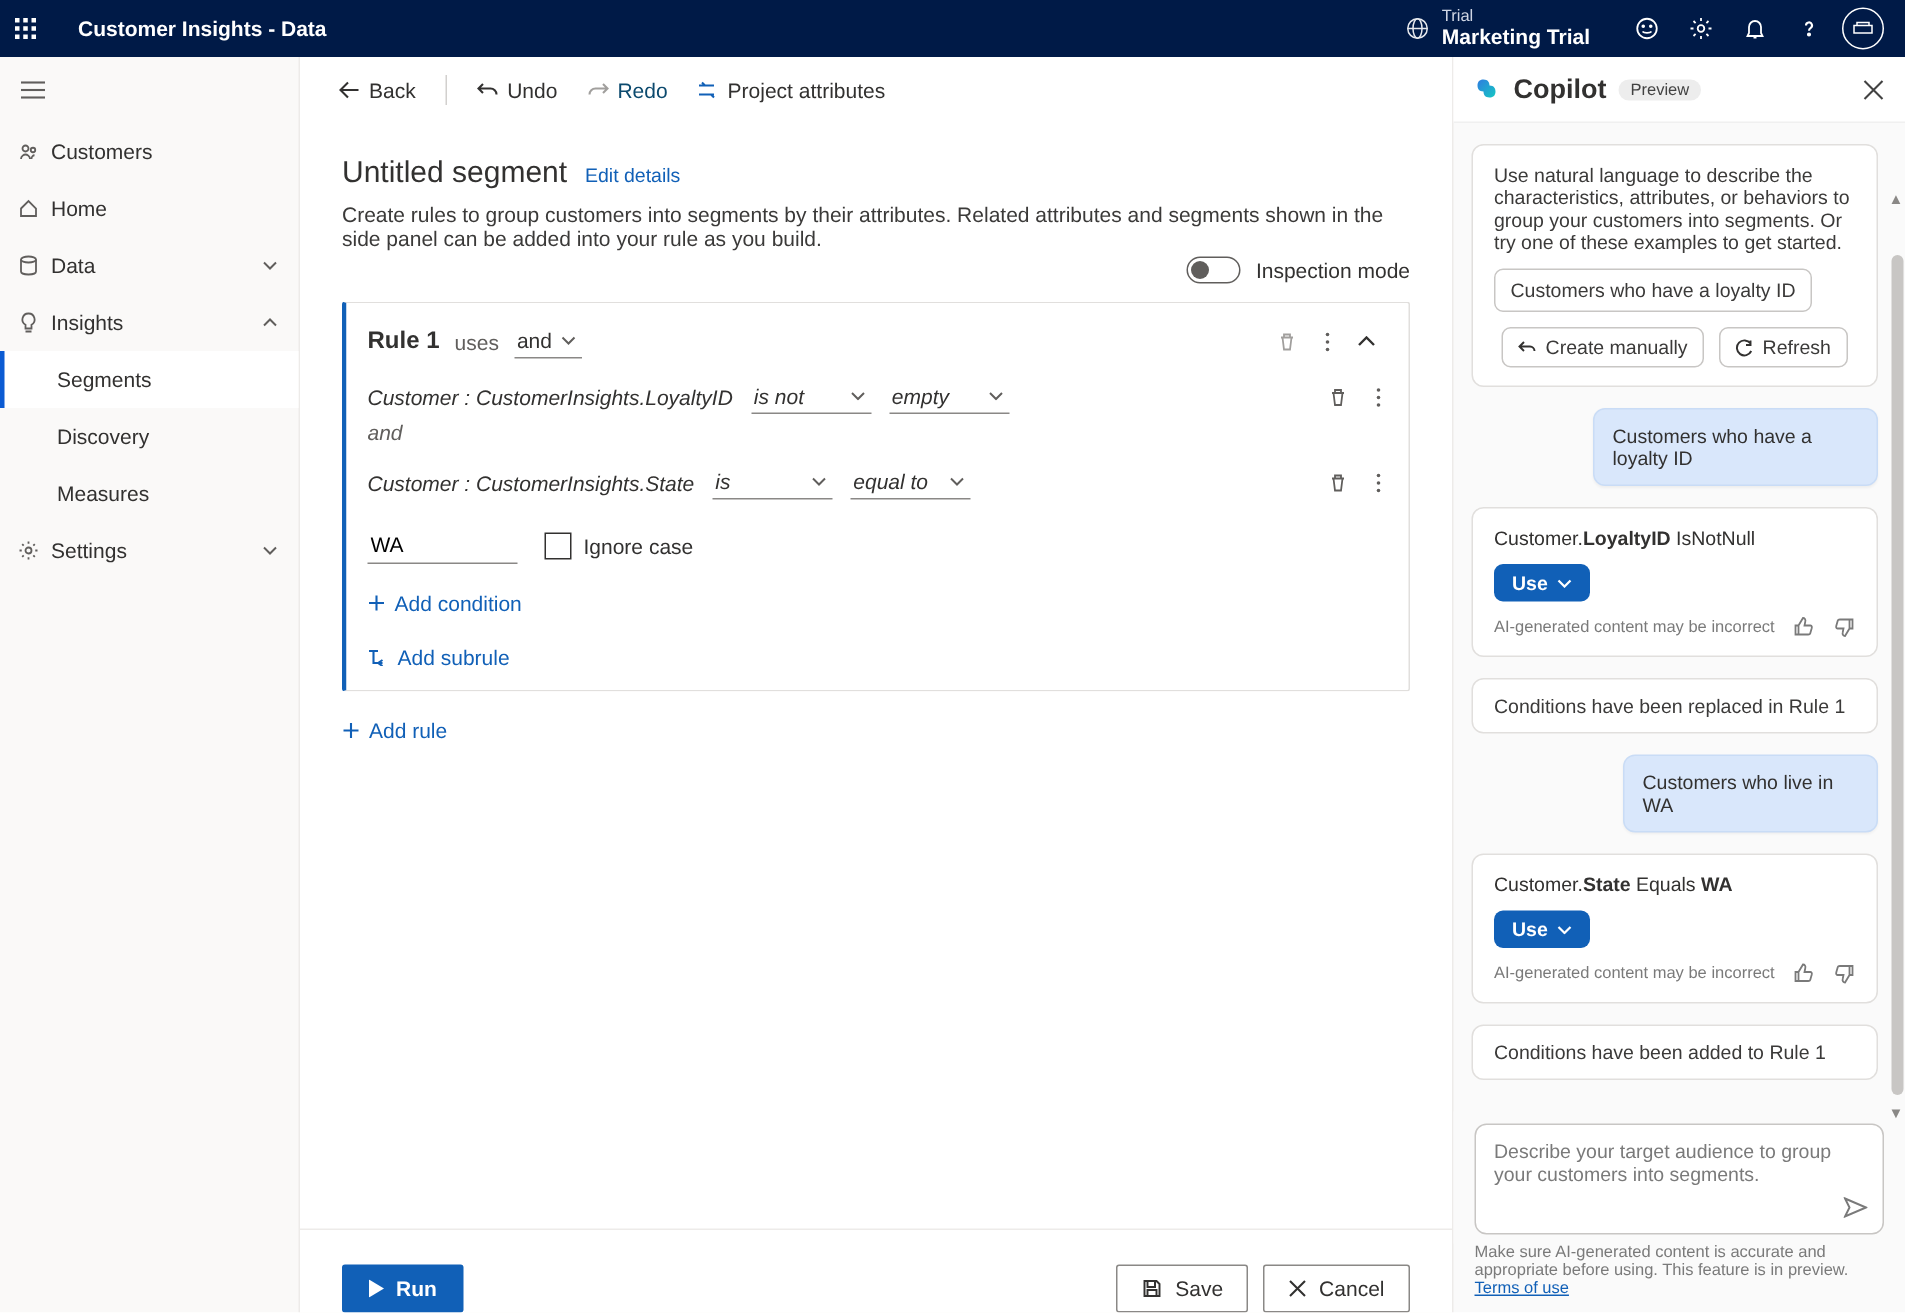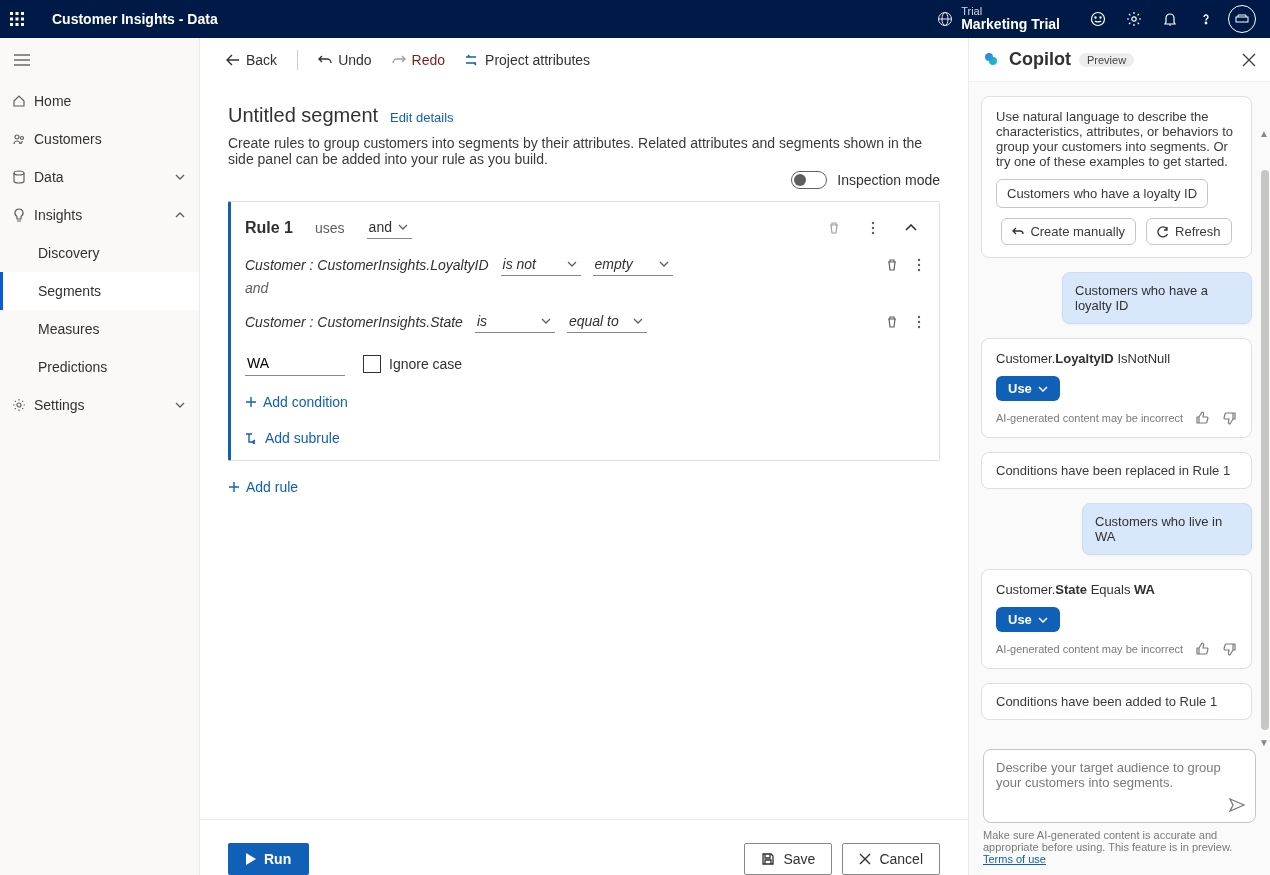--- a/index.html
+++ b/index.html
@@ -27,31 +27,31 @@
   .nav-sub { padding-left: 38px; height: 38px; display: flex; align-items: center; cursor: pointer; }
   .nav-sub.active { background: #fff; }
   .nav-sub.active::before { content: ""; position: absolute; left: 0; width: 3px; height: 38px; background: #0b5bd3; }
   .nav-sub { position: relative; }
 
   
   .main { flex: 1; display: flex; flex-direction: column; background: #faf9f8; min-width: 0; }
   .cmdbar { height: 44px; background: #fff; display: flex; align-items: center; padding: 0 18px; gap: 4px; color: #323130; }
   .cmdbar .btn { display: inline-flex; align-items: center; gap: 6px; padding: 6px 8px; border-radius: 2px; cursor: pointer; font-size: 14px; }
   .cmdbar .sep { width: 1px; height: 20px; background: #d2d0ce; margin: 0 8px; }
-  .cmdbar .redo { color: #7f1d1d; }
+  .cmdbar .redo { color: #0c4a6e; }
   .content { padding: 22px 28px 8px; background: #fff; flex: 1; overflow: auto; }
   .seg-title { font-size: 20px; font-weight: 400; display: inline-block; }
   .edit-link { color: #1160b7; font-size: 13px; margin-left: 8px; cursor: pointer; }
   .subtitle { color: #3b3a39; margin-top: 8px; max-width: 700px; font-size: 14px; }
   .inspection-row { display: flex; justify-content: flex-end; align-items: center; gap: 10px; margin-top: 4px; }
   .toggle { width: 36px; height: 18px; border: 1px solid #605e5c; border-radius: 10px; position: relative; background: #fff; }
   .toggle .knob { width: 12px; height: 12px; border-radius: 50%; background: #605e5c; position: absolute; top: 2px; left: 2px; }
 
   .rule-card { border: 1px solid #e1dfdd; border-left: 3px solid #1160b7; border-radius: 2px; margin-top: 12px; padding: 14px 18px 14px 14px; }
-  .rule-head { display: flex; align-items: center; gap: 22px; }
+  .rule-head { display: flex; align-items: center; gap: 10px; }
   .rule-head .rname { font-size: 16px; font-weight: 600; }
   .rule-head .uses { color: #605e5c; font-size: 14px; }
   .dd { display: inline-flex; align-items: center; gap: 6px; border-bottom: 1px solid #8a8886; padding: 3px 4px 3px 2px; cursor: pointer; font-size: 14px; }
   .dd .chev { color: #605e5c; }
   .dd.wide { min-width: 80px; justify-content: space-between; }
   .rule-head .spacer2 { flex: 1; }
   .icon-ghost { color: #605e5c; cursor: pointer; padding: 4px; }
   .cond-row { display: flex; align-items: center; gap: 12px; margin-top: 14px; font-style: italic; }
   .cond-text { font-size: 14px; }
   .row-actions { margin-left: auto; display: flex; gap: 18px; color: #605e5c; }
@@ -179,34 +179,34 @@
     <div class="hamburger">
       <svg width="16" height="12" viewBox="0 0 16 12" stroke="#605e5c" stroke-width="1.4">
           <line x1="0" y1="1" x2="16" y2="1"></line>
           <line x1="0" y1="6" x2="16" y2="6"></line>
           <line x1="0" y1="11" x2="16" y2="11"></line>
         </svg>
     </div>
     <div class="nav-item">
       <span class="icon">
           <svg width="14" height="14" viewBox="0 0 14 14" fill="none" stroke="#605e5c" stroke-width="1.2">
-            <path d="M2 7l5-5 5 5v5H2z"></path>
-          </svg>
-        </span>
-      <span>Home</span>
+            <circle cx="5" cy="5" r="2"></circle>
+            <circle cx="10" cy="6" r="1.5"></circle>
+            <path d="M2 12c0-2 2-3 3-3s3 1 3 3M9 12c0-1.5 1-2.5 2-2.5"></path>
+          </svg>
+        </span>
+      <span>Customers</span>
     </div>
     <div class="nav-item">
       <span class="icon">
           <svg width="14" height="14" viewBox="0 0 14 14" fill="none" stroke="#605e5c" stroke-width="1.2">
-            <circle cx="5" cy="5" r="2"></circle>
-            <circle cx="10" cy="6" r="1.5"></circle>
-            <path d="M2 12c0-2 2-3 3-3s3 1 3 3M9 12c0-1.5 1-2.5 2-2.5"></path>
-          </svg>
-        </span>
-      <span>Customers</span>
+            <path d="M2 7l5-5 5 5v5H2z"></path>
+          </svg>
+        </span>
+      <span>Home</span>
     </div>
     <div class="nav-item">
       <span class="icon">
           <svg width="14" height="14" viewBox="0 0 14 14" fill="none" stroke="#605e5c" stroke-width="1.2">
             <ellipse cx="7" cy="3" rx="5" ry="2"></ellipse>
             <path d="M2 3v8c0 1.1 2.2 2 5 2s5-.9 5-2V3"></path>
           </svg>
         </span>
       <span>Data</span>
       <span class="chev">
@@ -221,31 +221,28 @@
             <path d="M7 1a4 4 0 00-2 7.5V11h4V8.5A4 4 0 007 1zM5 13h4"></path>
           </svg>
         </span>
       <span>Insights</span>
       <span class="chev">
           <svg width="10" height="6" viewBox="0 0 10 6" fill="none" stroke="#605e5c" stroke-width="1.3">
             <path d="M1 5l4-4 4 4"></path>
           </svg>
         </span>
     </div>
+    <div class="nav-sub active">
+        <span>Segments</span>
+      </div>
     <div class="nav-sub">
         <span>Discovery</span>
       </div>
-    <div class="nav-sub active">
-        <span>Segments</span>
-      </div>
     <div class="nav-sub">
         <span>Measures</span>
-      </div>
-    <div class="nav-sub">
-        <span>Predictions</span>
       </div>
     <div class="nav-item">
       <span class="icon">
           <svg width="14" height="14" viewBox="0 0 14 14" fill="none" stroke="#605e5c" stroke-width="1.2">
             <circle cx="7" cy="7" r="2"></circle>
             <path d="M7 1v1.5M7 11.5V13M1 7h1.5M11.5 7H13M2.8 2.8l1 1M10.2 10.2l1 1M11.2 2.8l-1 1M3.8 10.2l-1 1"></path>
           </svg>
         </span>
       <span>Settings</span>
       <span class="chev">

